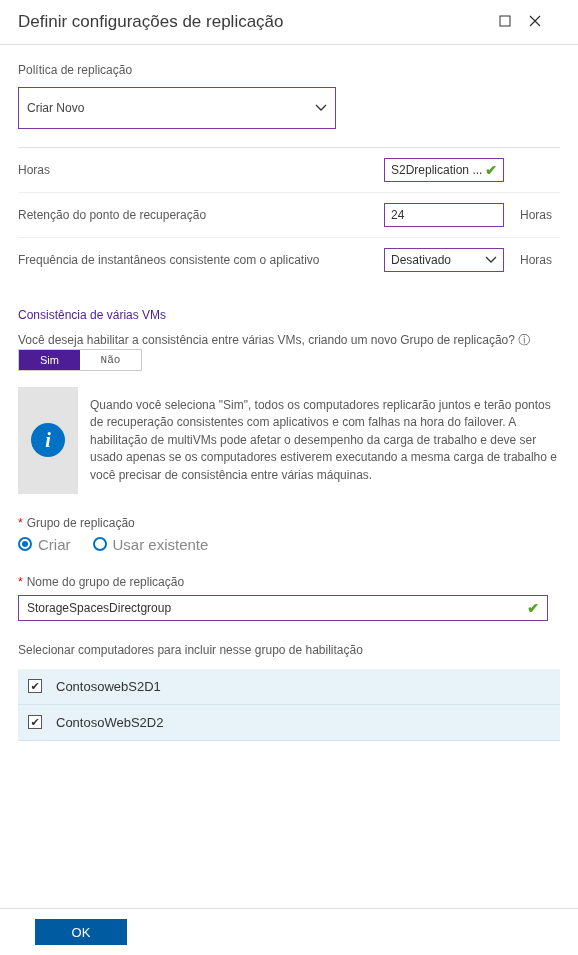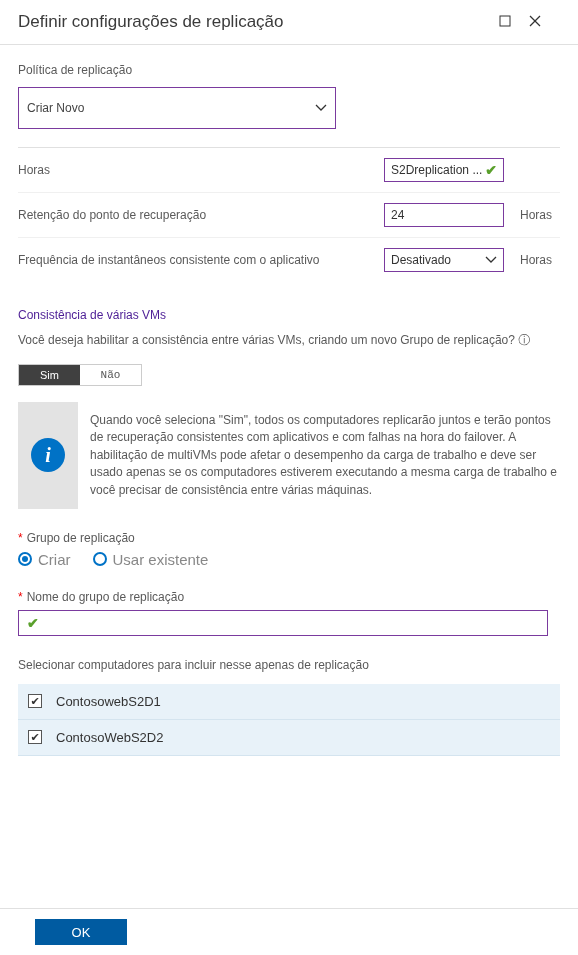--- a/index.html
+++ b/index.html
@@ -21,25 +21,25 @@
     .form-row { display: flex; align-items: center; padding: 10px 0; }
     .form-row + .form-row { border-top: 1px solid #f0f0f0; }
     .form-label { flex: 1; font-size: 12px; color: #5a5a5a; }
     .form-field { width: 120px; height: 24px; border: 1px solid #7a3a9e; padding: 0 6px; font-size: 12px; display: flex; align-items: center; justify-content: space-between; }
     .form-field input { border: none; width: 100%; font-size: 12px; outline: none; color: #333; font-family: inherit; }
     .unit { margin-left: 16px; font-size: 12px; color: #5a5a5a; width: 40px; }
 
     .check-icon { color: #5aa02c; font-weight: bold; font-size: 14px; }
 
     .subheading { font-size: 12px; color: #4c1d95; margin: 26px 0 10px 0; }
-    .question { font-size: 12px; color: #5a5a5a; margin-bottom: 15px; }
+    .question { font-size: 12px; color: #5a5a5a; margin-bottom: 0; }
 
     .toggle { display: flex; width: 124px; border: 1px solid #ccc; height: 22px; }
     .toggle div { flex: 1; display: flex; align-items: center; justify-content: center; font-size: 11px; cursor: pointer; }
-    .toggle .active { background: #404040; color: #fff; }
+    .toggle .active { background: #4c1d95; color: #fff; }
     .toggle .inactive { background: #fff; color: #555; font-family: Liberation Mono, monospace; }
 
     .info-box { display: flex; margin-top: 16px; background: #fff; }
     .info-icon-col { width: 60px; background: #e3e3e3; display: flex; align-items: center; justify-content: center; padding: 12px 0; }
     .info-circle { width: 34px; height: 34px; border-radius: 50%; background: #0072c6; color: #fff; display: flex; align-items: center; justify-content: center; font-size: 20px; font-style: italic; font-weight: bold; font-family: Georgia, serif; }
     .info-text { flex: 1; padding: 10px 0 10px 12px; font-size: 12px; color: #5a5a5a; line-height: 1.45; overflow: hidden; white-space: normal; }
 
     .req { color: #e00; margin-right: 4px; }
     .field-label { font-size: 12px; color: #5a5a5a; margin-top: 22px; margin-bottom: 6px; }
 
@@ -152,24 +152,25 @@
     <span class="radio-label sel">Criar</span>
     <span style="width:10px"></span>
     <span class="radio"></span>
     <span class="radio-label">Usar existente</span>
   </div>
 
   <div class="field-label">
     <span class="req">*</span><span>Nome do grupo de replicação</span>
   </div>
   <div class="text-input">
+    <input value="StorageSpacesDirectgroup" style="">
     <span class="check-icon">✔</span>
   </div>
 
-  <div class="list-label">Selecionar computadores para incluir nesse apenas de replicação</div>
+  <div class="list-label">Selecionar computadores para incluir nesse grupo de habilitação</div>
 
   <div class="list-row">
     <span class="chk">✔</span>
     <span class="list-text">ContosowebS2D1</span>
   </div>
   <div class="list-row">
     <span class="chk">✔</span>
     <span class="list-text">ContosoWebS2D2</span>
   </div>
 

